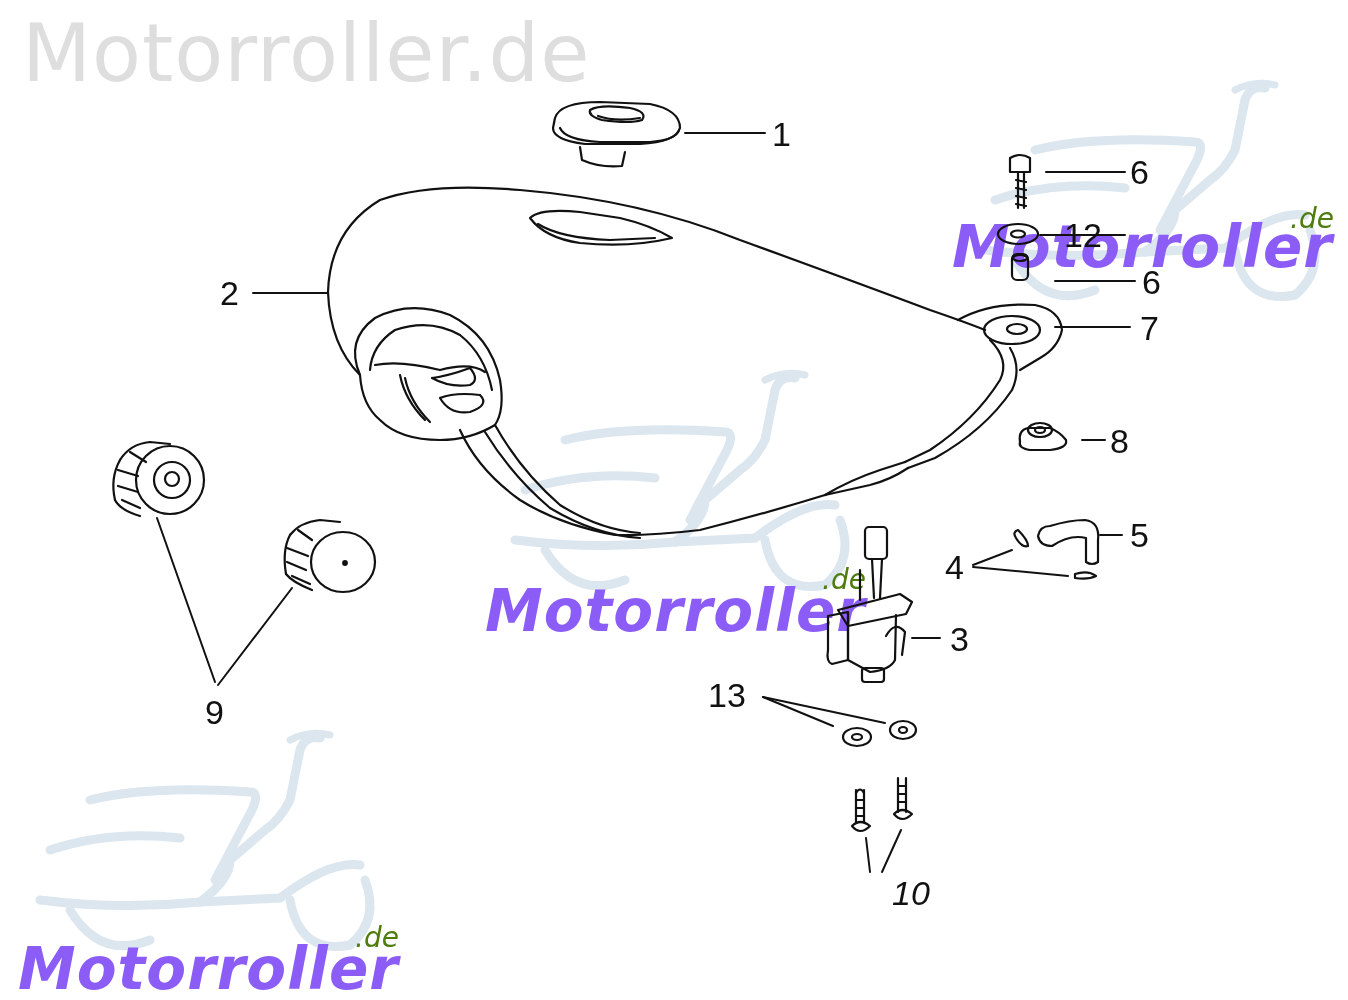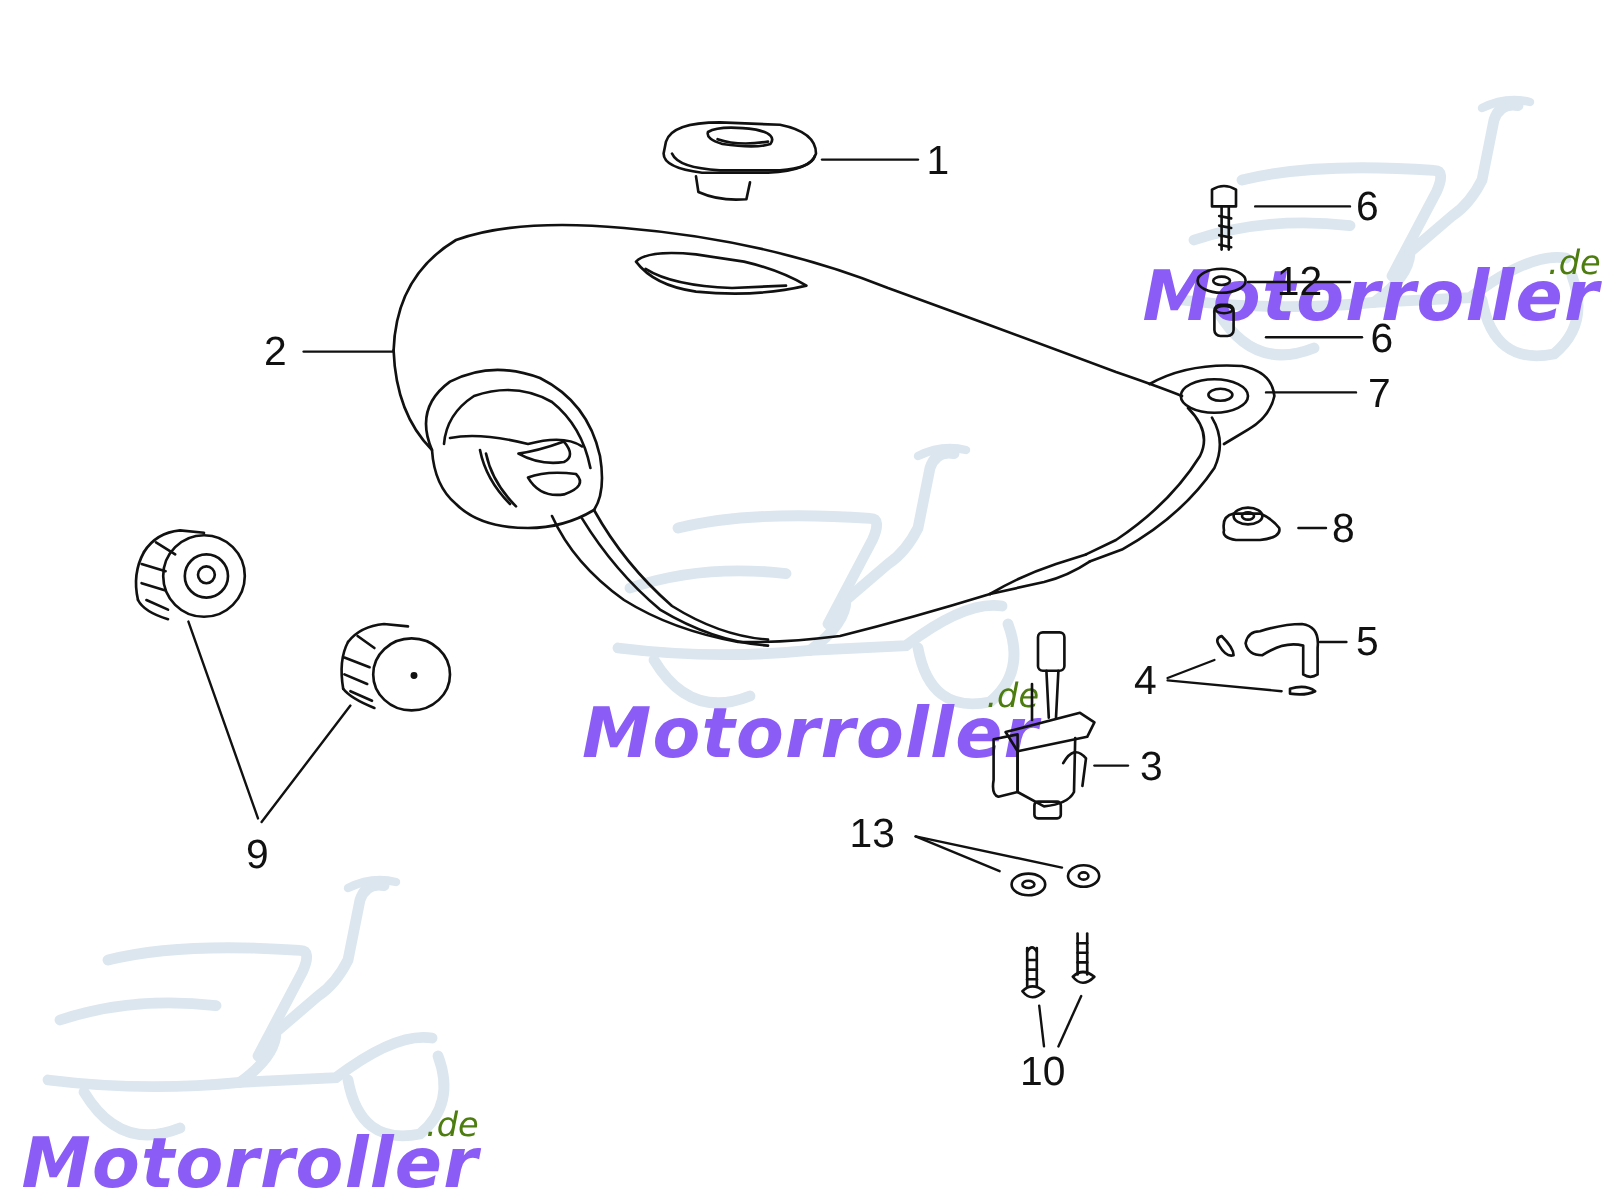--- a/index.html
+++ b/index.html
@@ -33,20 +33,21 @@
       <use href="#scooter" transform="translate(975,80)"></use>
     </g>
     <g stroke="#dbe6ef">
       <use href="#scooter" transform="translate(505,370)"></use>
     </g>
     <g stroke="#dbe6ef">
       <use href="#scooter" transform="translate(30,730)"></use>
     </g>
   </svg>
 
+  <div class="wm-title">Motorroller.de</div>
 
   <div class="wm-brand" style="left:952px;top:218px;font-size:58px;">Motorroller</div>
   <div class="wm-de" style="left:1290px;top:205px;font-size:28px;">.de</div>
 
   <div class="wm-brand" style="left:485px;top:582px;font-size:58px;">Motorroller</div>
   <div class="wm-de" style="left:822px;top:566px;font-size:28px;">.de</div>
 
   <div class="wm-brand" style="left:18px;top:940px;font-size:58px;">Motorroller</div>
   <div class="wm-de" style="left:355px;top:924px;font-size:28px;">.de</div>
 
@@ -206,18 +207,18 @@
 
   <div class="callout" style="left:772px;top:117px;">1</div>
   <div class="callout" style="left:220px;top:276px;">2</div>
   <div class="callout" style="left:950px;top:622px;">3</div>
   <div class="callout" style="left:945px;top:550px;">4</div>
   <div class="callout" style="left:1130px;top:518px;">5</div>
   <div class="callout" style="left:1142px;top:265px;">6</div>
   <div class="callout" style="left:1140px;top:311px;">7</div>
   <div class="callout" style="left:1110px;top:424px;">8</div>
   <div class="callout" style="left:205px;top:695px;">9</div>
-  <div class="callout" style="left:850px;top:876px;">10</div>
+  <div class="callout" style="left:892px;top:876px;font-style:italic;">10</div>
   <div class="callout" style="left:1130px;top:155px;">6</div>
   <div class="callout" style="left:1064px;top:218px;">12</div>
   <div class="callout" style="left:708px;top:678px;">13</div>
 
 </div>
 
 </body></html>

